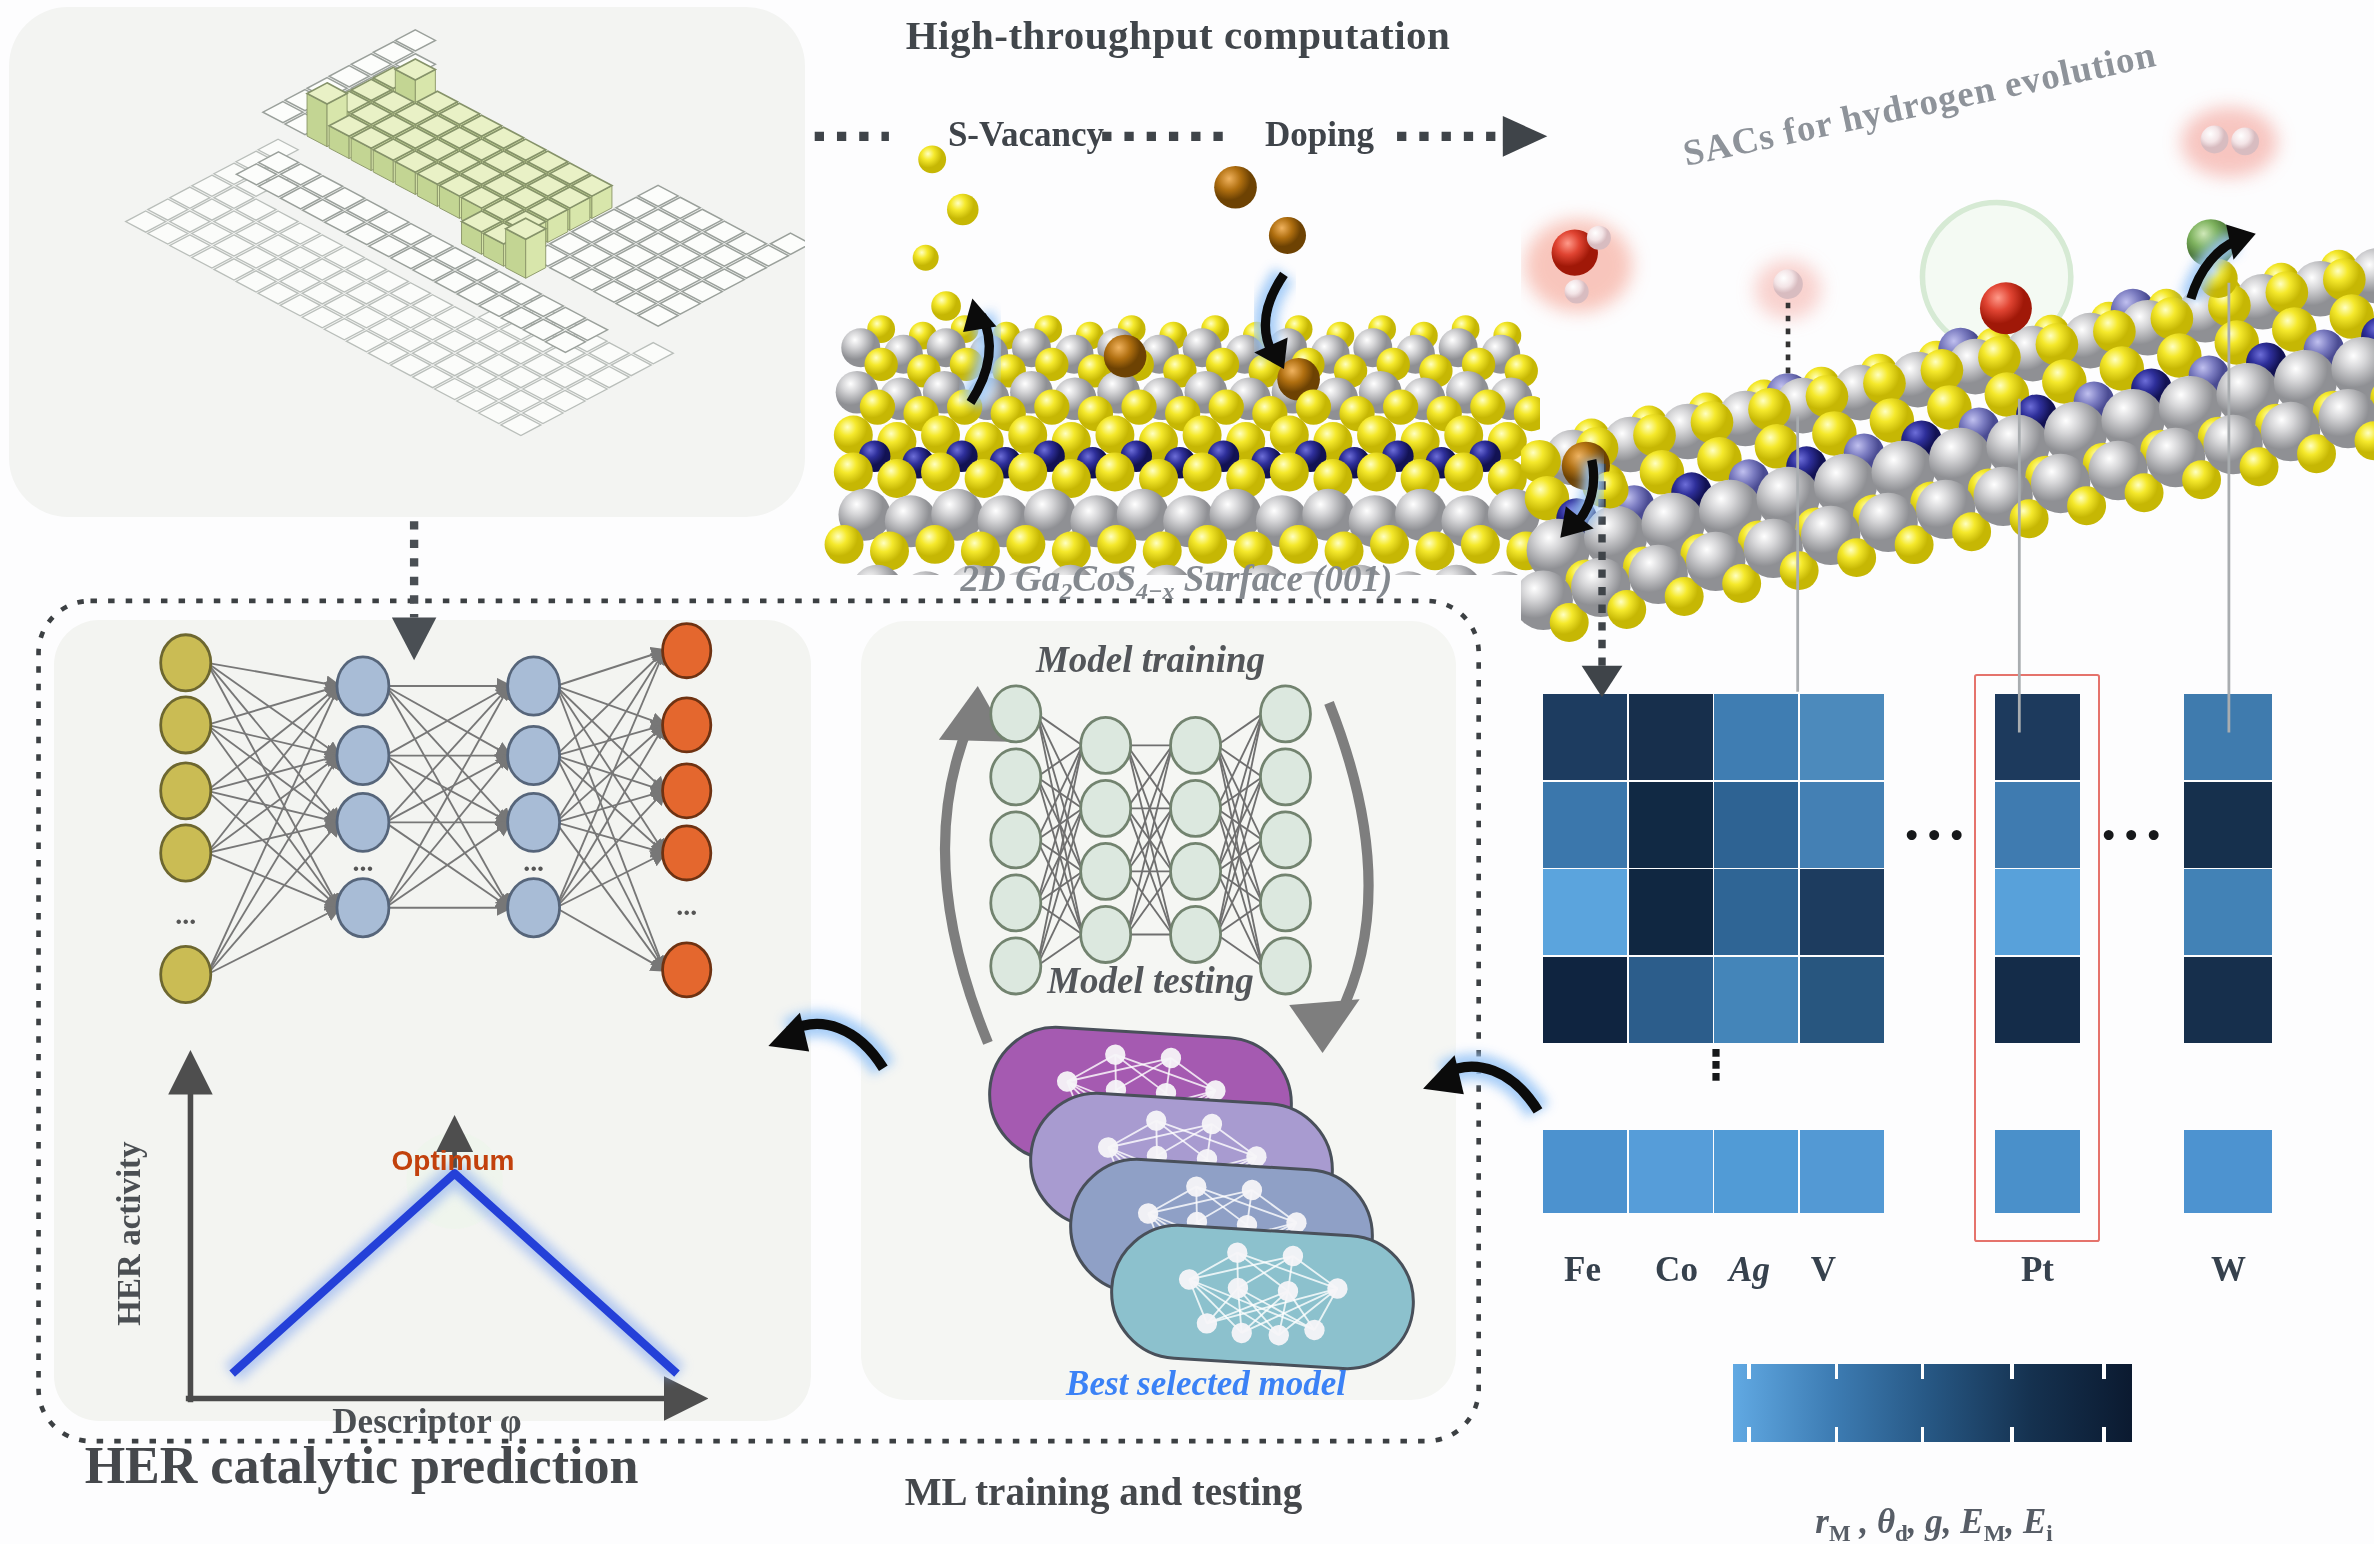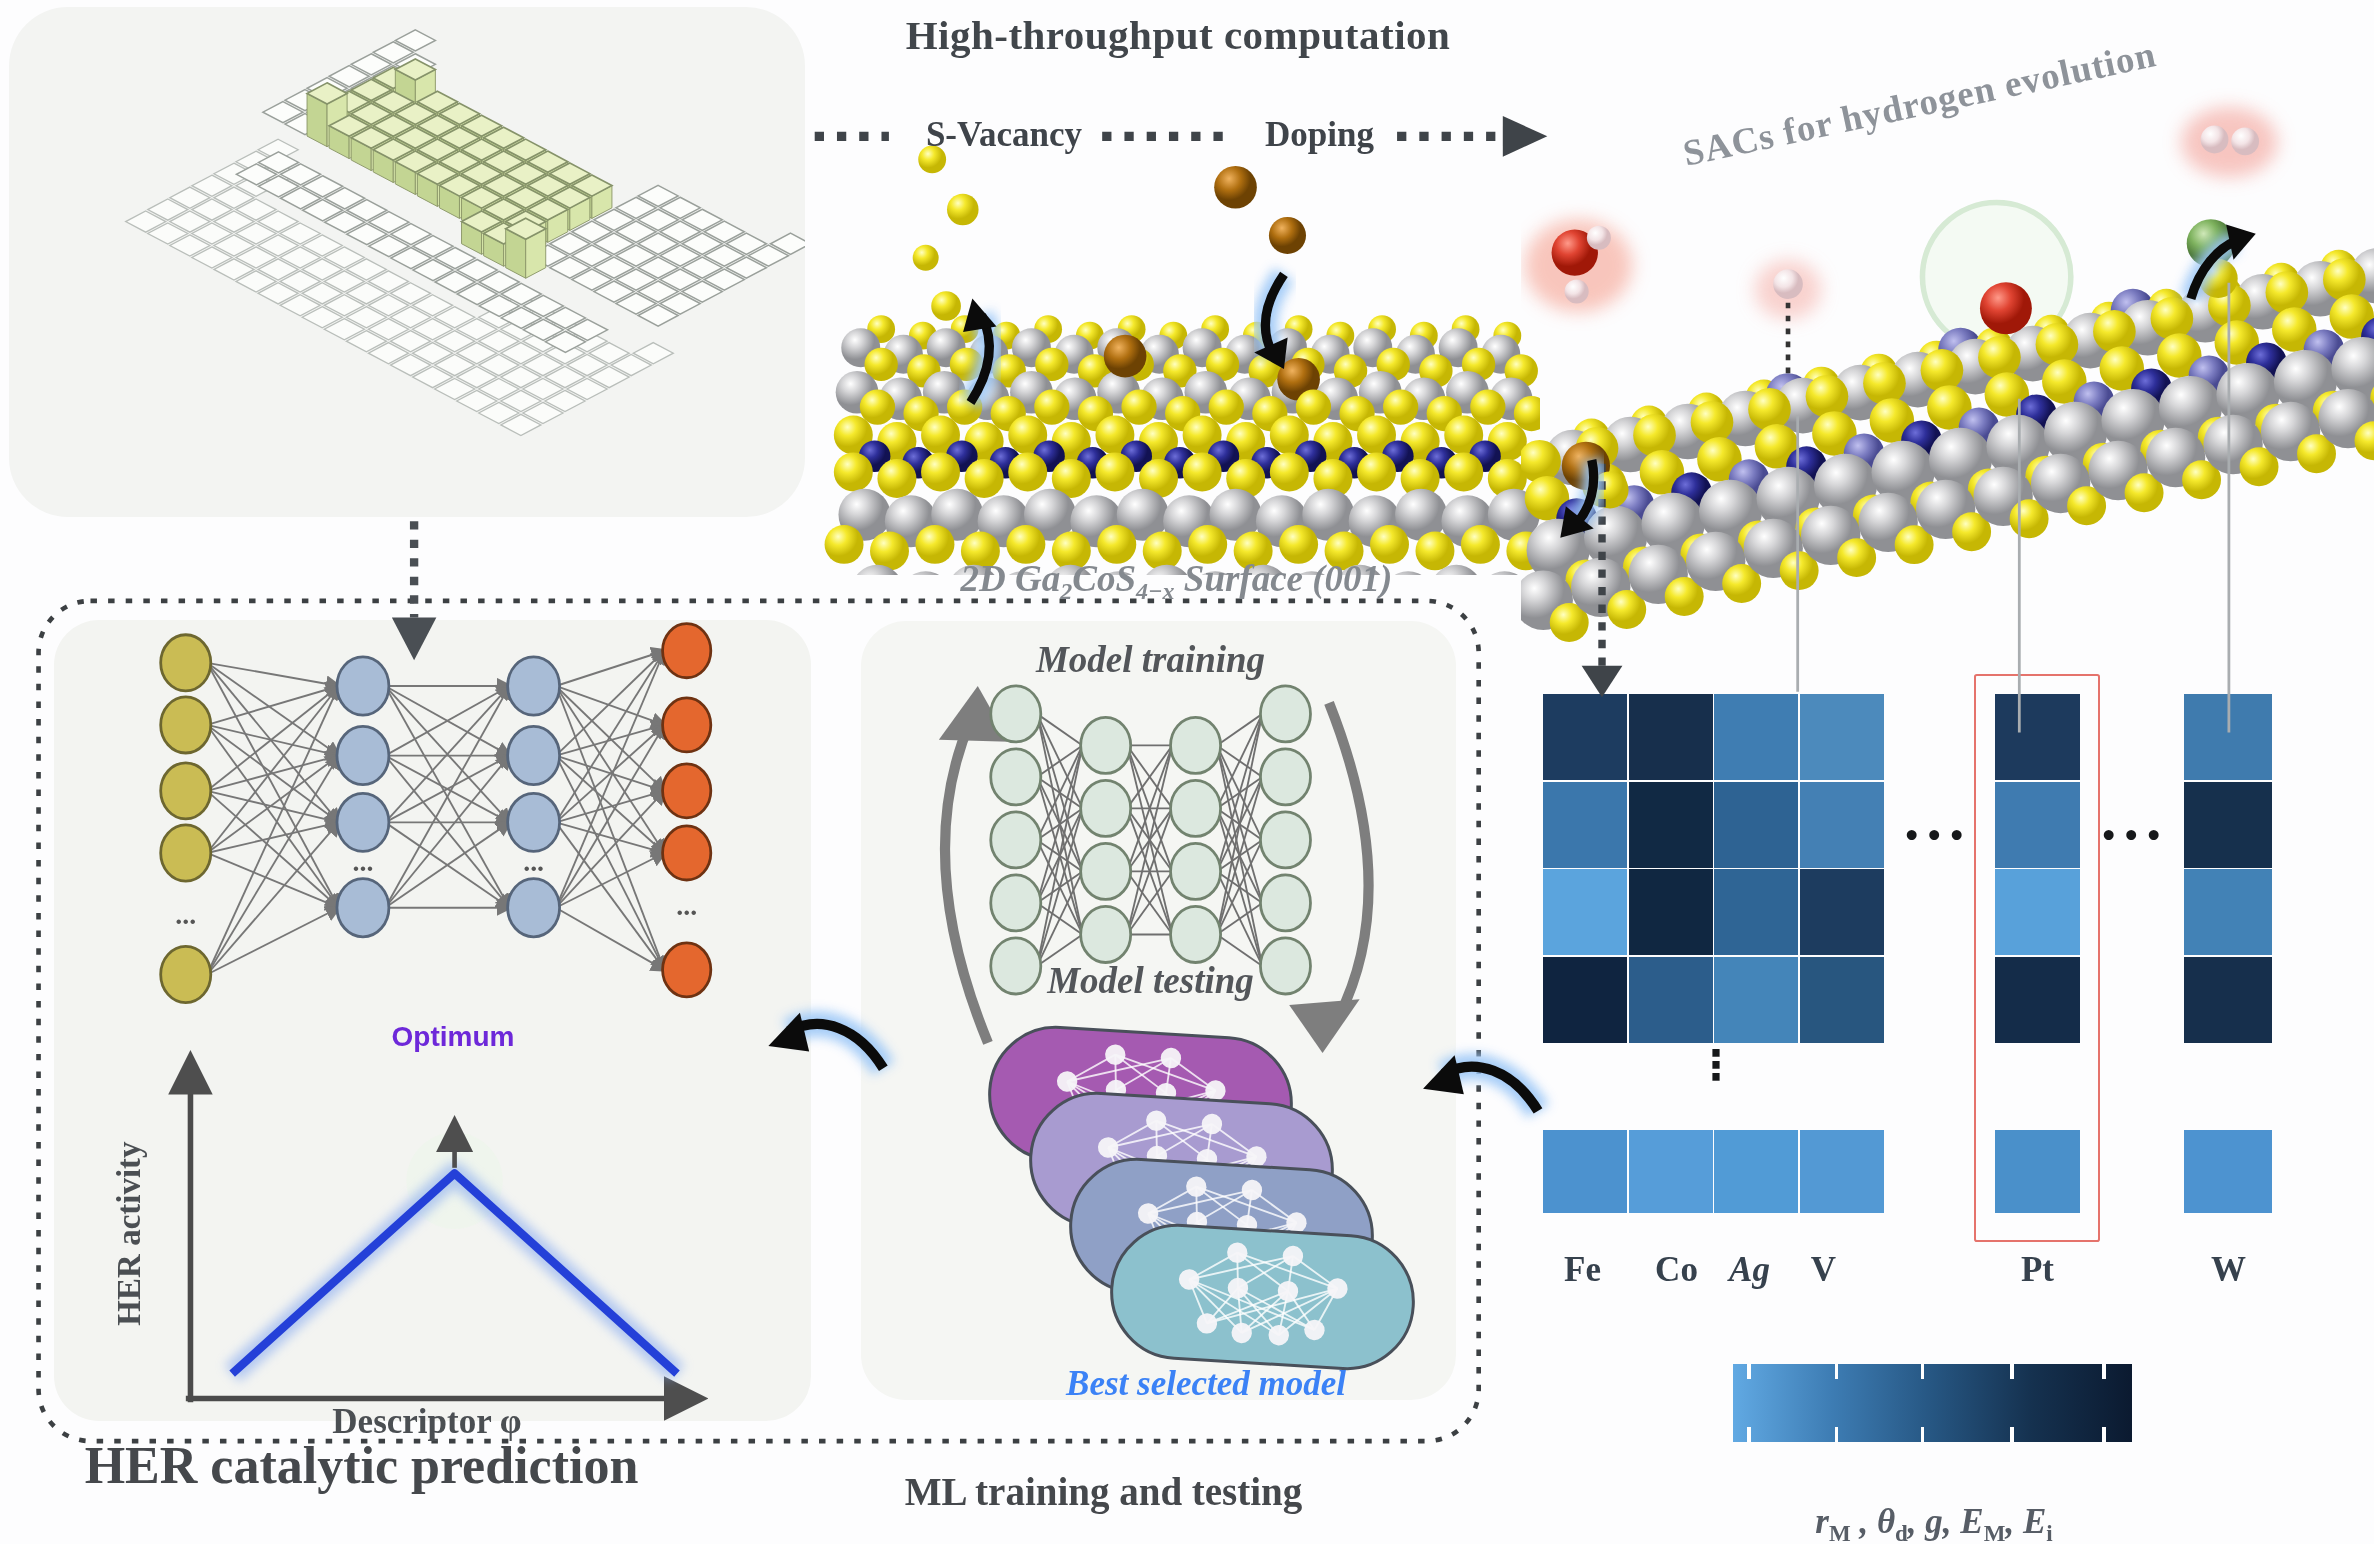--- a/index.html
+++ b/index.html
@@ -3,41 +3,41 @@
 <meta charset="utf-8">
 <style>
   html,body{margin:0;padding:0;background:#fdfdfe;width:2375px;height:1544px;overflow:hidden;}
   #stage{position:absolute;left:0;top:0;width:2375px;height:1544px;font-family:"Liberation Serif",serif;}
   .abs{position:absolute;}
   .panel{background:#f3f4f2;border-radius:59px;}
   .txt{text-align:center;color:#45484c;font-weight:bold;}
   .z1{z-index:1}.z2{z-index:2}.z4{z-index:4}.z6{z-index:6}
   #title{left:835px;top:11px;width:686px;font-size:41px;letter-spacing:0.5px;color:#41464b;}
   .flowlab{top:115px;font-size:35px;color:#3f444a;}
-  #svacancy{left:902px;width:204px;}
+  #svacancy{left:924px;width:204px;}
   #doping{left:1236px;width:167px;}
   #sacs-title{left:1595px;top:82px;width:649px;font-size:37px;color:#8e939a;transform:rotate(-12deg);letter-spacing:0.9px;}
   #slab-caption{left:852px;top:557px;width:649px;font-size:37px;font-style:italic;color:#84898f;}
   #slab-caption sub{font-size:24px;}
   #matrix-heading{left:1716px;top:584px;width:557px;font-size:32px;color:#3a4149;}
   .mblock{position:absolute;display:grid;gap:1.9px;z-index:3;}
   .mblock .cell{width:100%;height:100%;}
   #redbox{left:1974px;top:674px;width:122px;height:564px;border:2.8px solid #e5736c;border-radius:2.8px;z-index:4;background:transparent;}
   .cdots{top:820px;width:93px;font-size:28px;letter-spacing:4.6px;color:#16181a;font-family:"DejaVu Sans",sans-serif;}
   #vdots{left:1688px;top:1041px;width:56px;font-size:41px;color:#16181a;font-family:"DejaVu Sans",sans-serif;}
   .ellab{top:1250px;width:93px;font-size:35px;color:#36414d;}
   #colorbar{left:1733px;top:1364px;width:399px;height:78px;z-index:3;}
   .tick{position:absolute;width:3.7px;height:15px;background:#ffffff;}
   #formula{left:1702px;top:1458px;width:464px;font-size:35px;font-style:italic;color:#575d66;margin-top:44px;}
   #formula sub{font-size:23px;font-style:normal;}
   #lpanel{left:54px;top:620px;width:757px;height:801px;background:#f3f4f1;border-radius:45px;}
   #rpanel{left:861px;top:621px;width:595px;height:779px;background:#f5f6f3;border-radius:45px;}
   #her-y{left:-18.6px;top:1215px;width:297px;height:37px;transform:rotate(-90deg);font-size:33px;color:#4b4f53;}
   #her-x{left:288px;top:1402px;width:278px;font-size:35px;color:#4b4f53;}
-  #optimum{left:360px;top:1021px;width:186px;font-size:28px;color:#6d28d9;font-family:"Liberation Sans",sans-serif;font-weight:bold;}
+  #optimum{left:360px;top:1145px;width:186px;font-size:28px;color:#c2410c;font-family:"Liberation Sans",sans-serif;font-weight:bold;}
   #her-caption{left:83px;top:1436px;width:557px;font-size:52px;}
   #ml-caption{left:816px;top:1469px;width:575px;font-size:39px;}
   .mlab{width:371px;font-size:37px;font-style:italic;color:#53565a;}
   #mtrain{left:965px;top:638px;}
   #mtest{left:965px;top:959px;}
   #bestmodel{left:965px;top:1364px;width:482px;font-size:35px;font-style:italic;color:#3b82f6;}
   .pill{position:absolute;width:299px;height:130px;border:3.7px solid #49505a;border-radius:70px;transform:rotate(3.5deg);z-index:3;}
   svg{display:block;}
 </style>
 </head>

